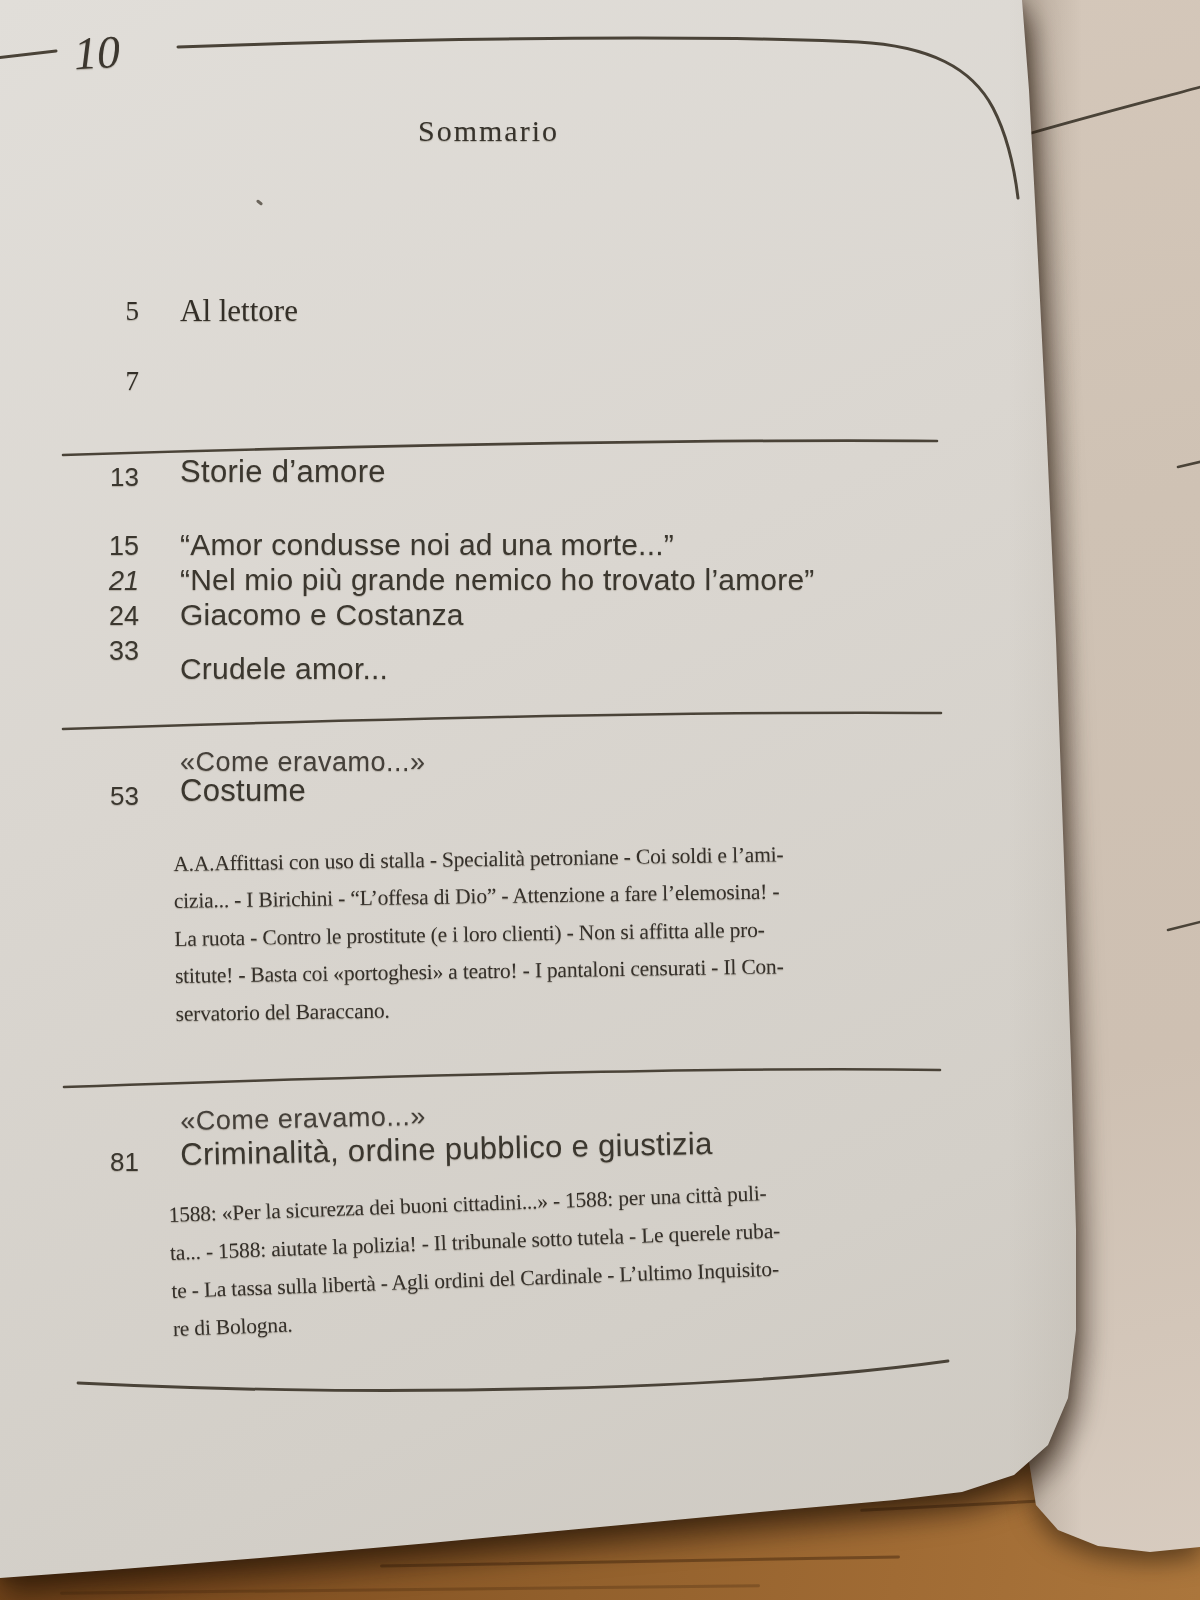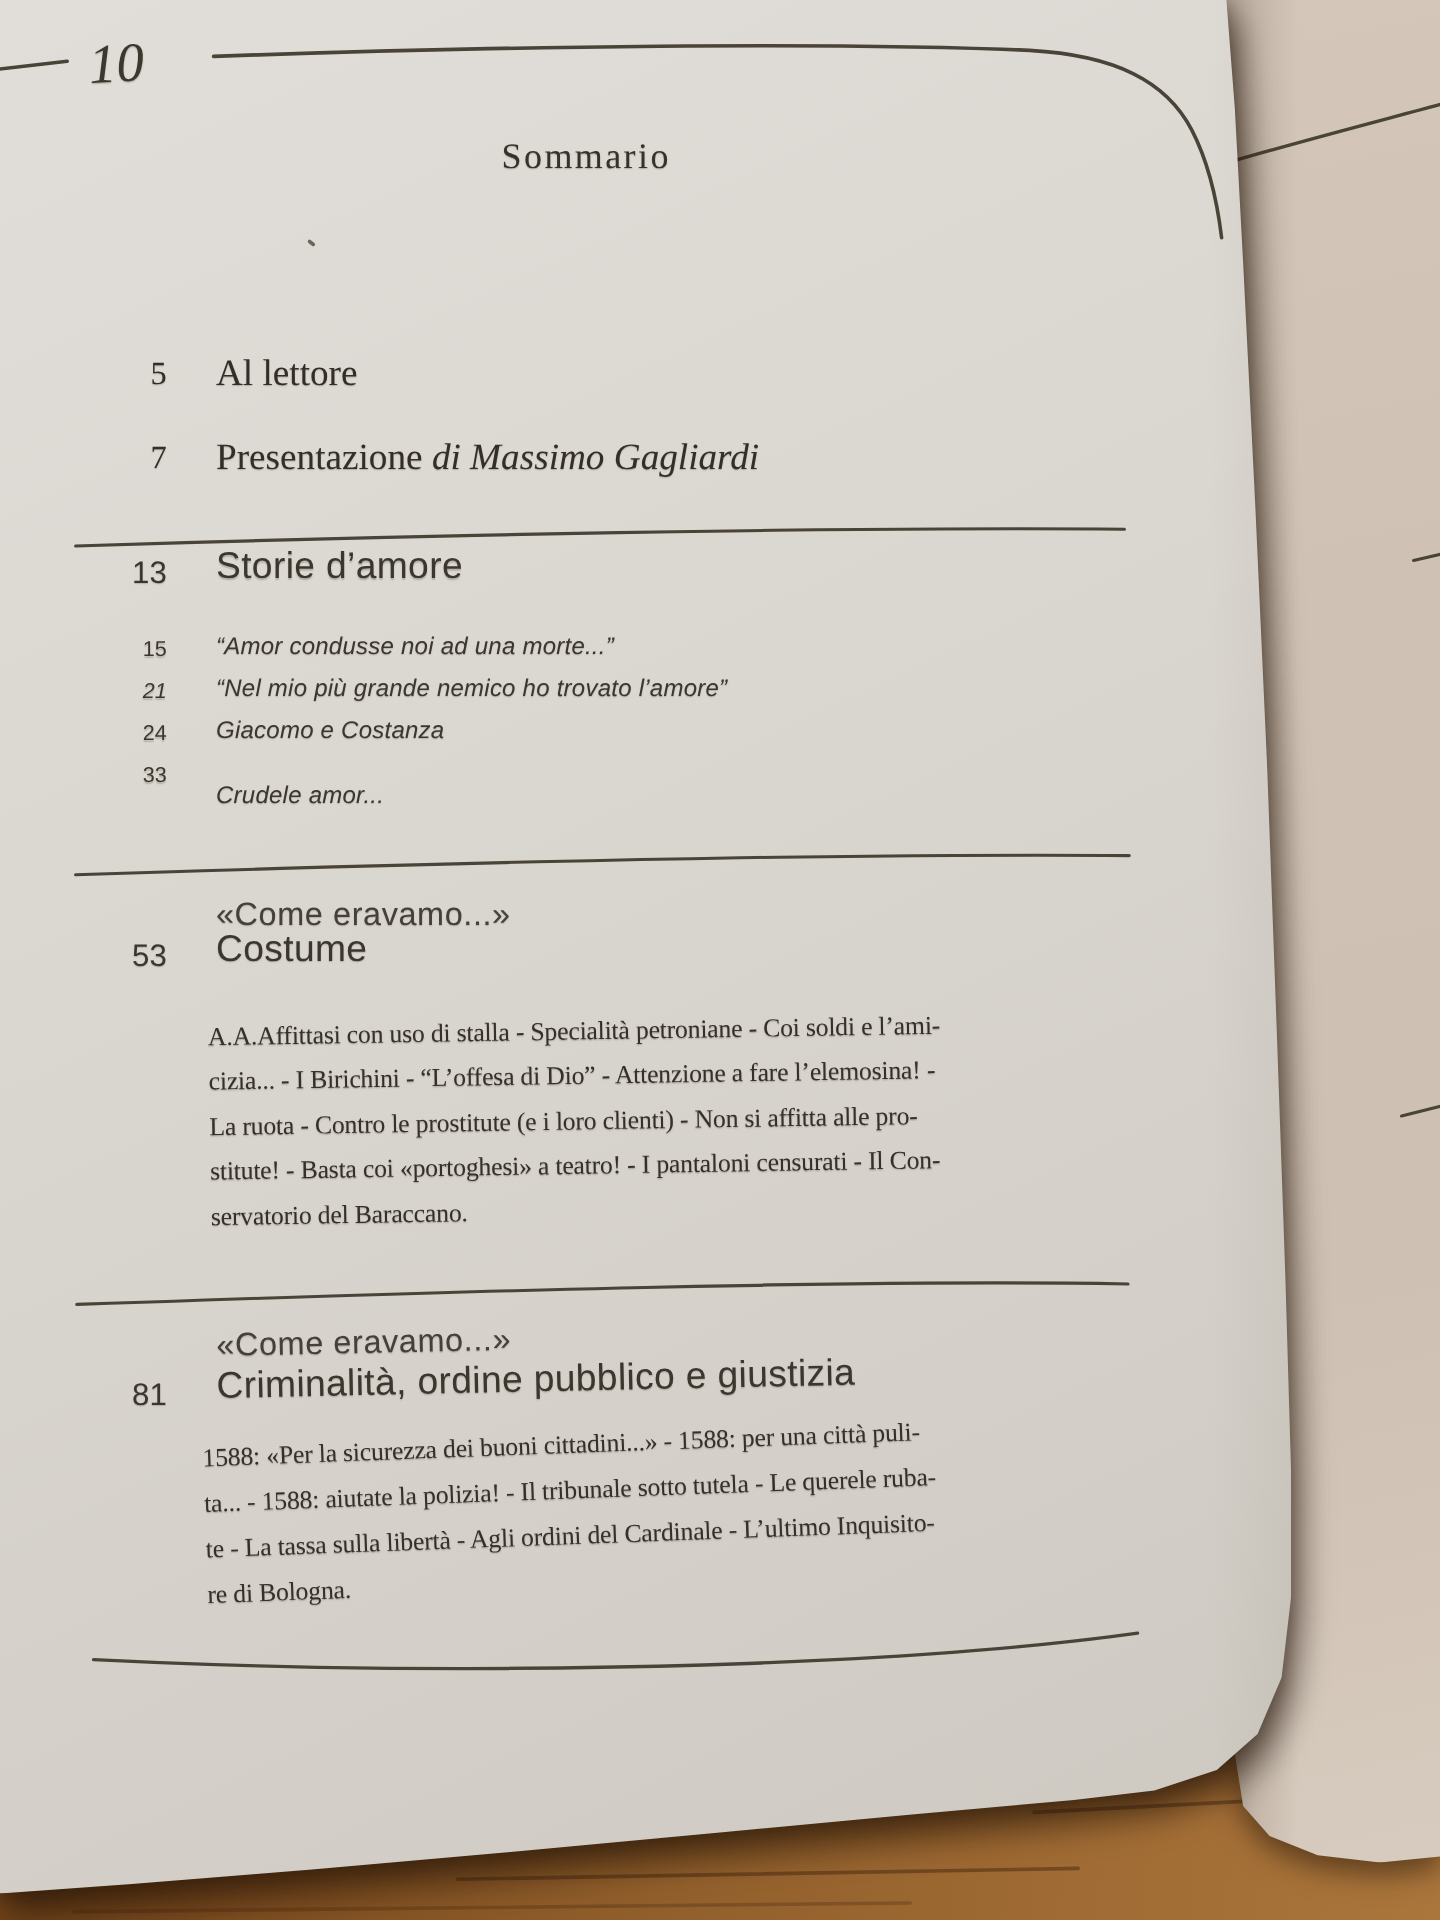--- a/index.html
+++ b/index.html
@@ -39,22 +39,22 @@
   .sans{font-family:"Liberation Sans","DejaVu Sans",sans-serif;color:#3b372f;
         text-shadow:0 1px 1px rgba(95,85,70,.3);}
   .folio{left:74px;top:26px;font-size:46px;font-style:italic;color:#3c372f;transform:rotate(-3deg);}
   .title{left:418px;top:114px;font-size:30px;letter-spacing:2px;color:#37332c;}
   .num-col{left:95px;width:44px;text-align:right;}
   .lbl{left:180px;}
   .fm-num{font-size:27px;}
   .fm-lbl{font-size:31px;}
   .sec-num{font-size:26px;}
   .sec-title{font-size:31px;letter-spacing:.3px;}
-  .entry-num{font-size:18px;}
-  .entry-lbl{font-size:20px;letter-spacing:.2px;font-style:italic;}
+  .entry-num{font-size:27px;}
+  .entry-lbl{font-size:30px;letter-spacing:.2px;}
   .kicker{font-size:27px;letter-spacing:.5px;color:#45403a;}
   .para{width:790px;font-size:21.5px;line-height:37.4px;letter-spacing:-.2px;color:#35302a;
         transform-origin:left top;}
   .para .ln{display:block;white-space:nowrap;}
   .speck{left:256px;top:201px;width:7px;height:3px;background:#6b655c;border-radius:2px;transform:rotate(38deg);}
 </style>
 </head>
 <body>
 
 <div class="scene">
@@ -91,23 +91,20 @@
       </svg>
 
       <div class="abs serif folio">10</div>
       <div class="abs serif title">Sommario</div>
       <div class="abs speck"></div>
 
       <div class="abs serif num-col fm-num" style="top:296px;">5</div>
       <div class="abs serif lbl fm-lbl" style="top:293px;">Al lettore</div>
 
       <div class="abs serif num-col fm-num" style="top:366px;">7</div>
-      <div class="abs serif lbl fm-lbl" style="top:363px;">
-        <span>Presentazione </span><span style="font-style:italic;">di Massimo Gagliardi</span>
-      </div>
 
       <div class="abs sans num-col sec-num" style="top:462px;">13</div>
       <div class="abs sans lbl sec-title" style="top:454px;">Storie d’amore</div>
 
       <div class="abs sans num-col entry-num" style="top:531px;">15</div>
       <div class="abs sans lbl entry-lbl" style="top:528px;">“Amor condusse noi ad una morte...”</div>
 
       <div class="abs sans num-col entry-num" style="top:566px;font-style:italic;">21</div>
       <div class="abs sans lbl entry-lbl" style="top:563px;">“Nel mio più grande nemico ho trovato l’amore”</div>
 

